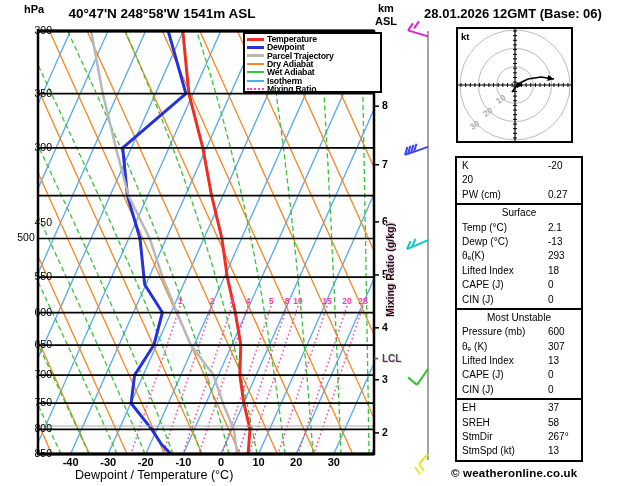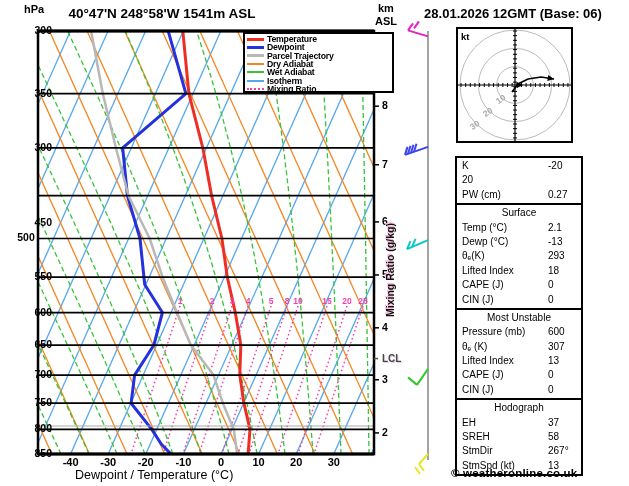--- a/index.html
+++ b/index.html
@@ -3,21 +3,21 @@
 <meta charset="utf-8">
 <style>
   html,body{margin:0;padding:0;background:#fff;}
   #app{position:relative;width:629px;height:486px;background:#fff;overflow:hidden;
        font-family:"Liberation Sans", sans-serif;color:#000;}
   #chart-svg{position:absolute;left:0;top:0;}
   .abs{position:absolute;white-space:nowrap;}
   .lab{font-size:11px;font-weight:bold;}
   .title{font-size:13.5px;font-weight:bold;text-align:center;}
   .datetime{font-size:13px;font-weight:bold;text-align:center;}
-  .ptick{font-size:10.5px;font-weight:bold;text-align:right;width:52px;}
+  .ptick{font-size:10.5px;font-weight:normal;text-align:right;width:52px;}
   .ttick{font-size:11px;font-weight:bold;text-align:center;width:40px;}
   .kmtick{font-size:10.5px;font-weight:bold;}
   .mixlab{font-size:8.5px;font-weight:bold;color:#f23fa7;text-align:center;width:20px;}
   .xaxis-label{font-size:12.5px;text-align:left;width:260px;}
   .mix-axis{font-size:10.5px;font-weight:bold;text-align:center;width:180px;
             transform:rotate(-90deg);transform-origin:center;color:#111;
             text-shadow:1.5px -1.5px 0 #f9bade;}
   .lcl{font-size:10px;font-weight:bold;color:#4a4a4a;text-shadow:1px 1px 0 #e8cce4;}
   .legend{border:2px solid #000;background:#fff;padding:1px 0 0 2px;box-sizing:border-box;}
   .legend-row{display:flex;align-items:center;height:8.3px;}
@@ -230,21 +230,21 @@
         <polygon points="517,82 523,85 517,88" fill="#000"></polygon>
       </g>
     </svg>
 
   <div class="abs lab" style="left:8px;top:3px;margin-left:16px;">hPa</div>
   <div class="abs title" style="left:42px;top:6px;width:240px;">40°47'N 248°58'W 1541m ASL</div>
   <div class="abs lab" style="left:378px;top:2px;">km</div>
   <div class="abs lab" style="left:375px;top:15px;">ASL</div>
   <div class="abs datetime" style="left:400px;top:6px;width:226px;">28.01.2026 12GMT (Base: 06)</div>
 
-  <div class="abs legend" style="left:243px;top:32px;width:151px;height:61px;" id="legend-box">
+  <div class="abs legend" style="left:243px;top:32px;width:139px;height:61px;" id="legend-box">
       <div class="legend-row">
         <div class="legend-swatch" style="border-top: 3px solid rgb(238, 46, 36);"></div>
         <span class="legend-text">Temperature</span>
       </div>
       <div class="legend-row">
         <div class="legend-swatch" style="border-top: 3px solid rgb(37, 49, 221);"></div>
         <span class="legend-text">Dewpoint</span>
       </div>
       <div class="legend-row">
         <div class="legend-swatch" style="border-top: 3px solid rgb(184, 184, 184);"></div>
@@ -377,21 +377,20 @@
         <div class="trow">
           <span class="tlabel">CAPE (J)</span>
           <span class="tvalue">0</span>
         </div>
         <div class="trow">
           <span class="tlabel">CIN (J)</span>
           <span class="tvalue">0</span>
         </div>
       </div>
       <div class="tsection">
-        <div class="theader">Hodograph</div>
         <div class="trow">
           <span class="tlabel">EH</span>
           <span class="tvalue">37</span>
         </div>
         <div class="trow">
           <span class="tlabel">SREH</span>
           <span class="tvalue">58</span>
         </div>
         <div class="trow">
           <span class="tlabel">StmDir</span>

